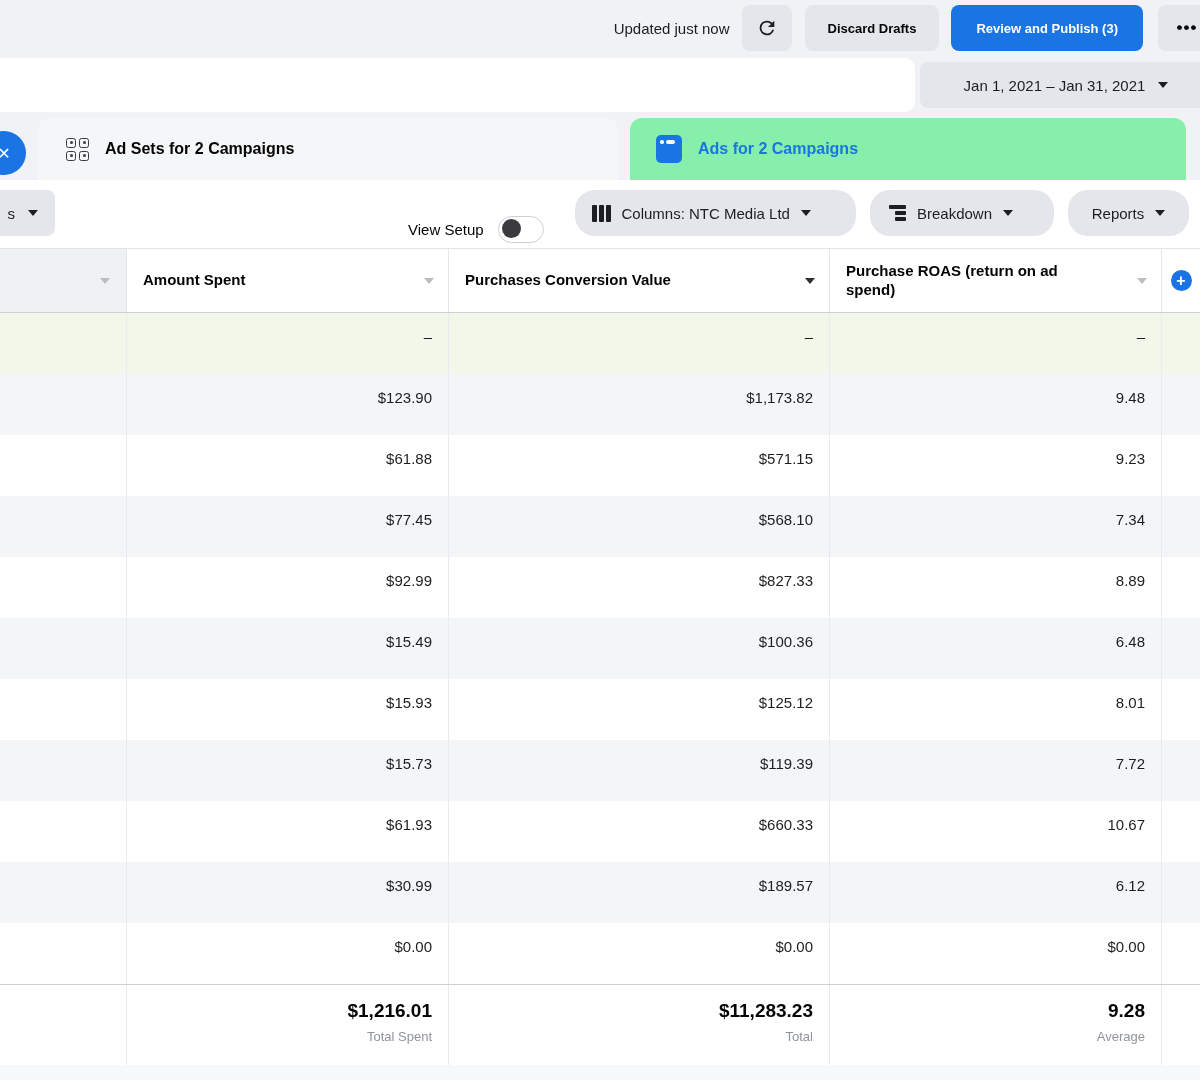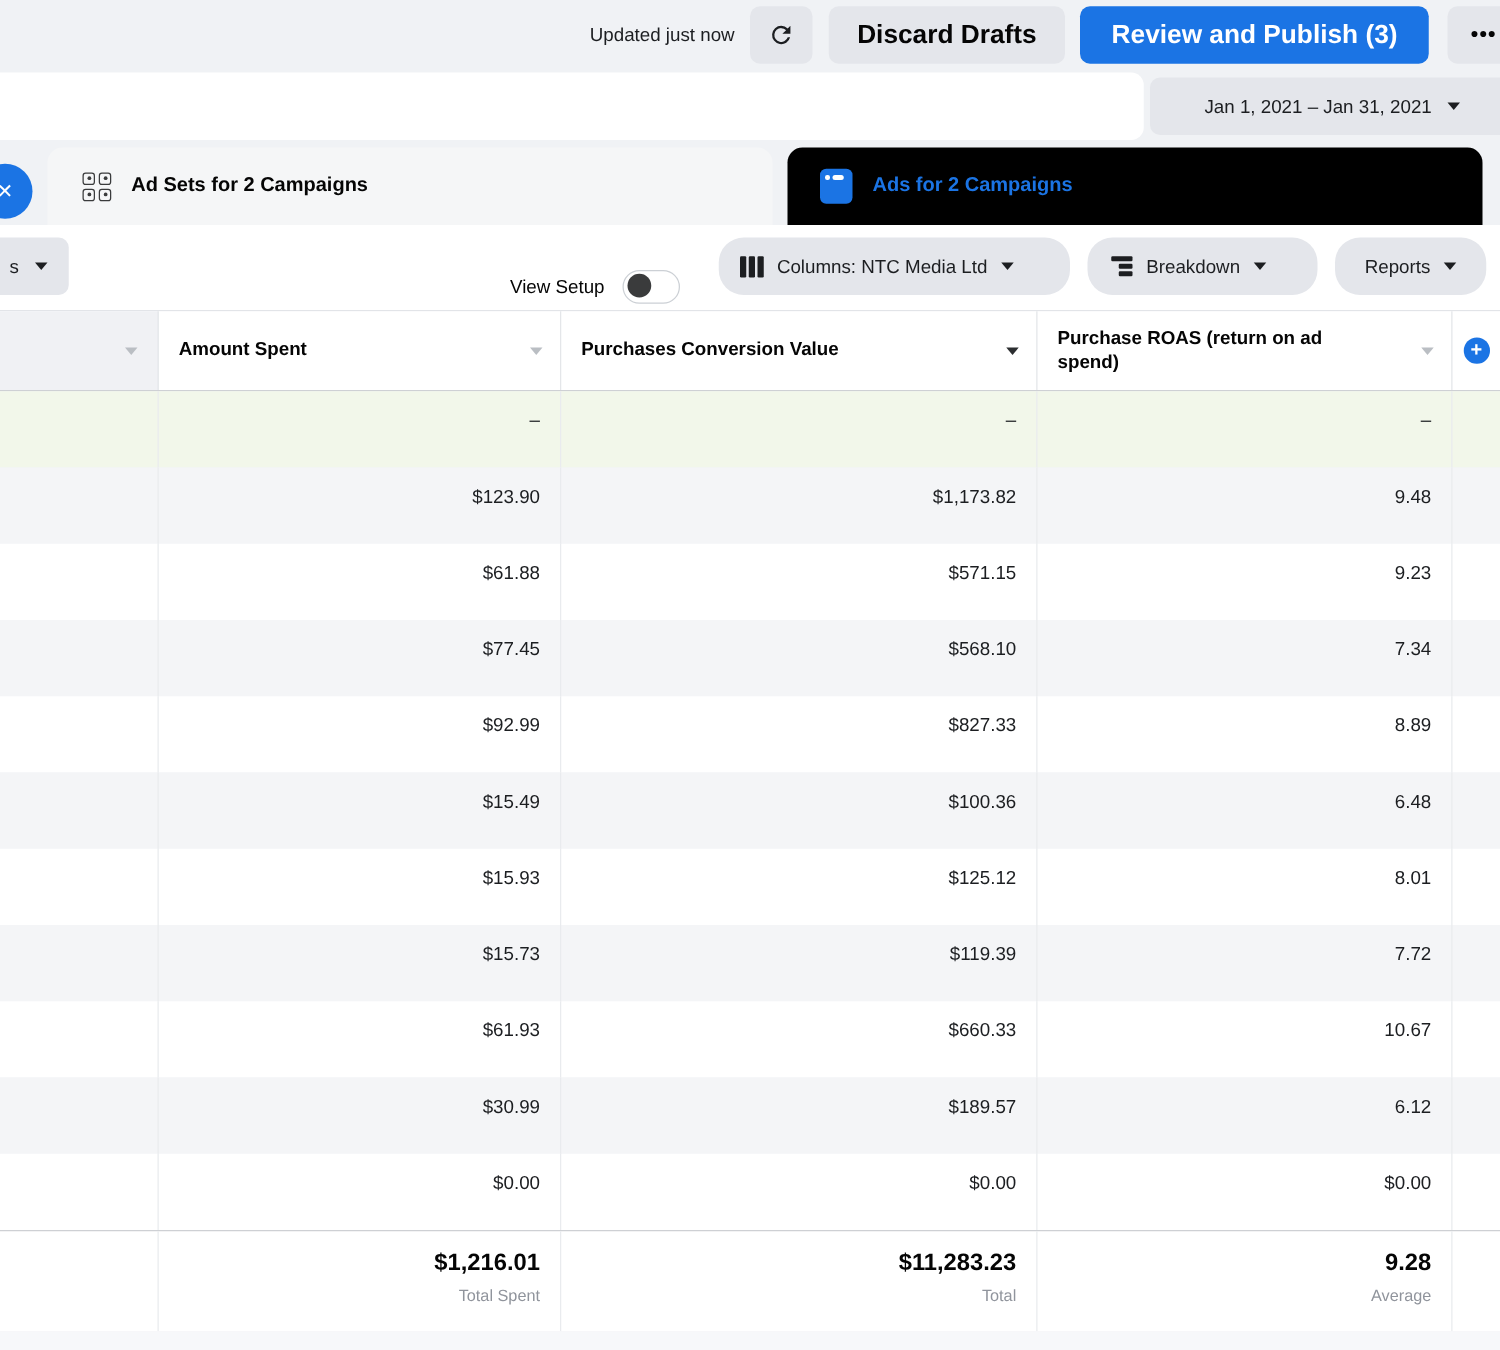--- a/index.html
+++ b/index.html
@@ -15,21 +15,21 @@
   
   .topbar {
     position: absolute; top: 0; left: 0; width: 1200px; height: 56px;
     display: flex; align-items: center; justify-content: flex-end;
     background: #f0f2f5;
   }
   .updated { font-size: 15px; color: #1c1e21; margin-right: 12px; }
   .btn {
     height: 46px; border-radius: 8px; border: none; cursor: pointer;
     display: flex; align-items: center; justify-content: center;
-    font-family: inherit; font-size: 21px; font-weight: bold; color: #050505;
+    font-family: inherit; font-size: 13px; font-weight: bold; color: #050505;
   }
   .btn-gray { background: #e4e6eb; }
   .btn-blue { background: #1b74e4; color: #fff; }
   .refresh-btn { width: 50px; margin-right: 13px; }
   .discard-btn { padding: 0 23px; margin-right: 12px; }
   .publish-btn { padding: 0 25px; margin-right: 15px; }
   .more-btn { width: 58px; margin-right: -16px; font-size: 17px; letter-spacing: 1px; }
   .refresh-btn svg { width: 22px; height: 22px; fill: #1c1e21; }
 
   
@@ -62,21 +62,21 @@
     display: flex; align-items: center; justify-content: center;
     font-size: 16px; font-weight: bold; cursor: pointer;
   }
   .tab {
     position: absolute; top: 118px; height: 62px;
     border-radius: 12px 12px 0 0;
     display: flex; align-items: center; gap: 16px;
     font-size: 16px; font-weight: bold; cursor: pointer;
   }
   .tab-adsets { left: 38px; width: 580px; background: #f5f6f7; padding-left: 28px; color: #050505; }
-  .tab-ads    { left: 630px; width: 556px; background: #000000; padding-left: 26px; color: #1b74e4; }
+  .tab-ads    { left: 630px; width: 556px; background: #86efac; padding-left: 26px; color: #1b74e4; }
 
   .adsets-icon { display: grid; grid-template-columns: 10px 10px; gap: 3px; }
   .adsets-icon span {
     width: 10px; height: 10px; border: 1.8px solid #3a3b3c; border-radius: 2.5px; position: relative;
   }
   .adsets-icon span::after {
     content: ""; position: absolute; inset: 0; margin: auto;
     width: 3px; height: 3px; background: #3a3b3c; border-radius: 50%;
   }
   .ads-icon { width: 26px; height: 28px; background: #1b74e4; border-radius: 5px; position: relative; }

